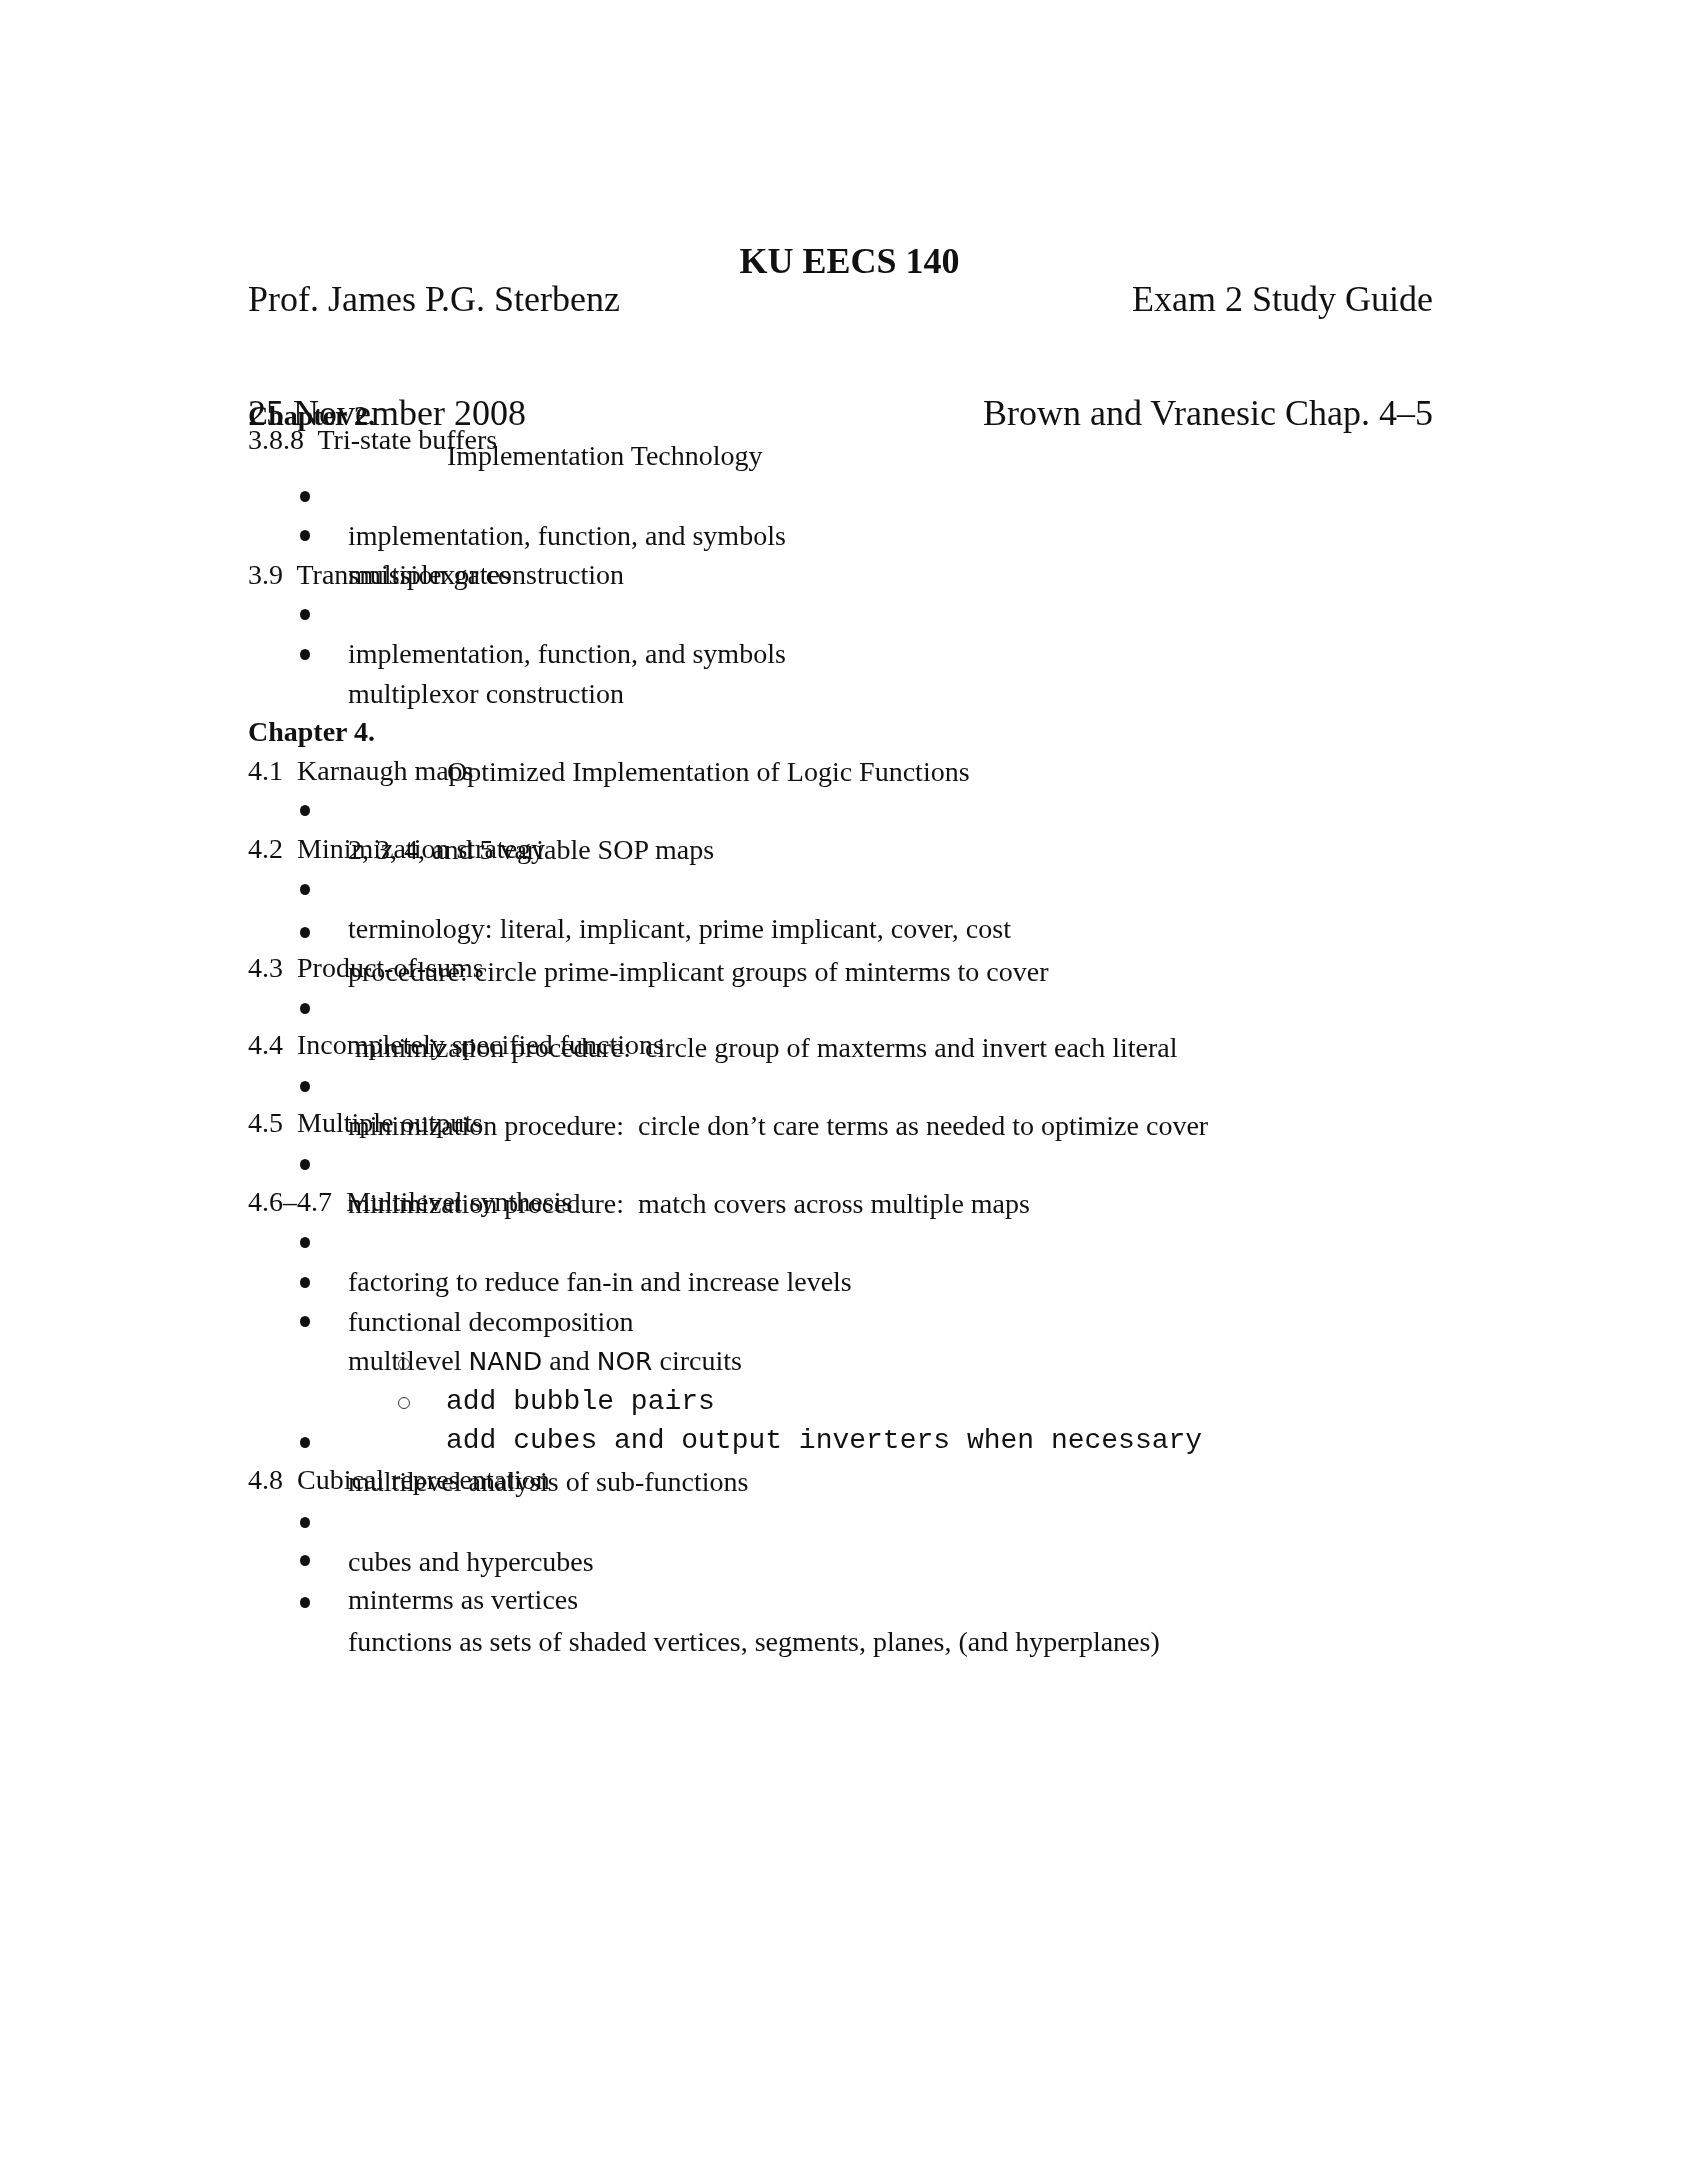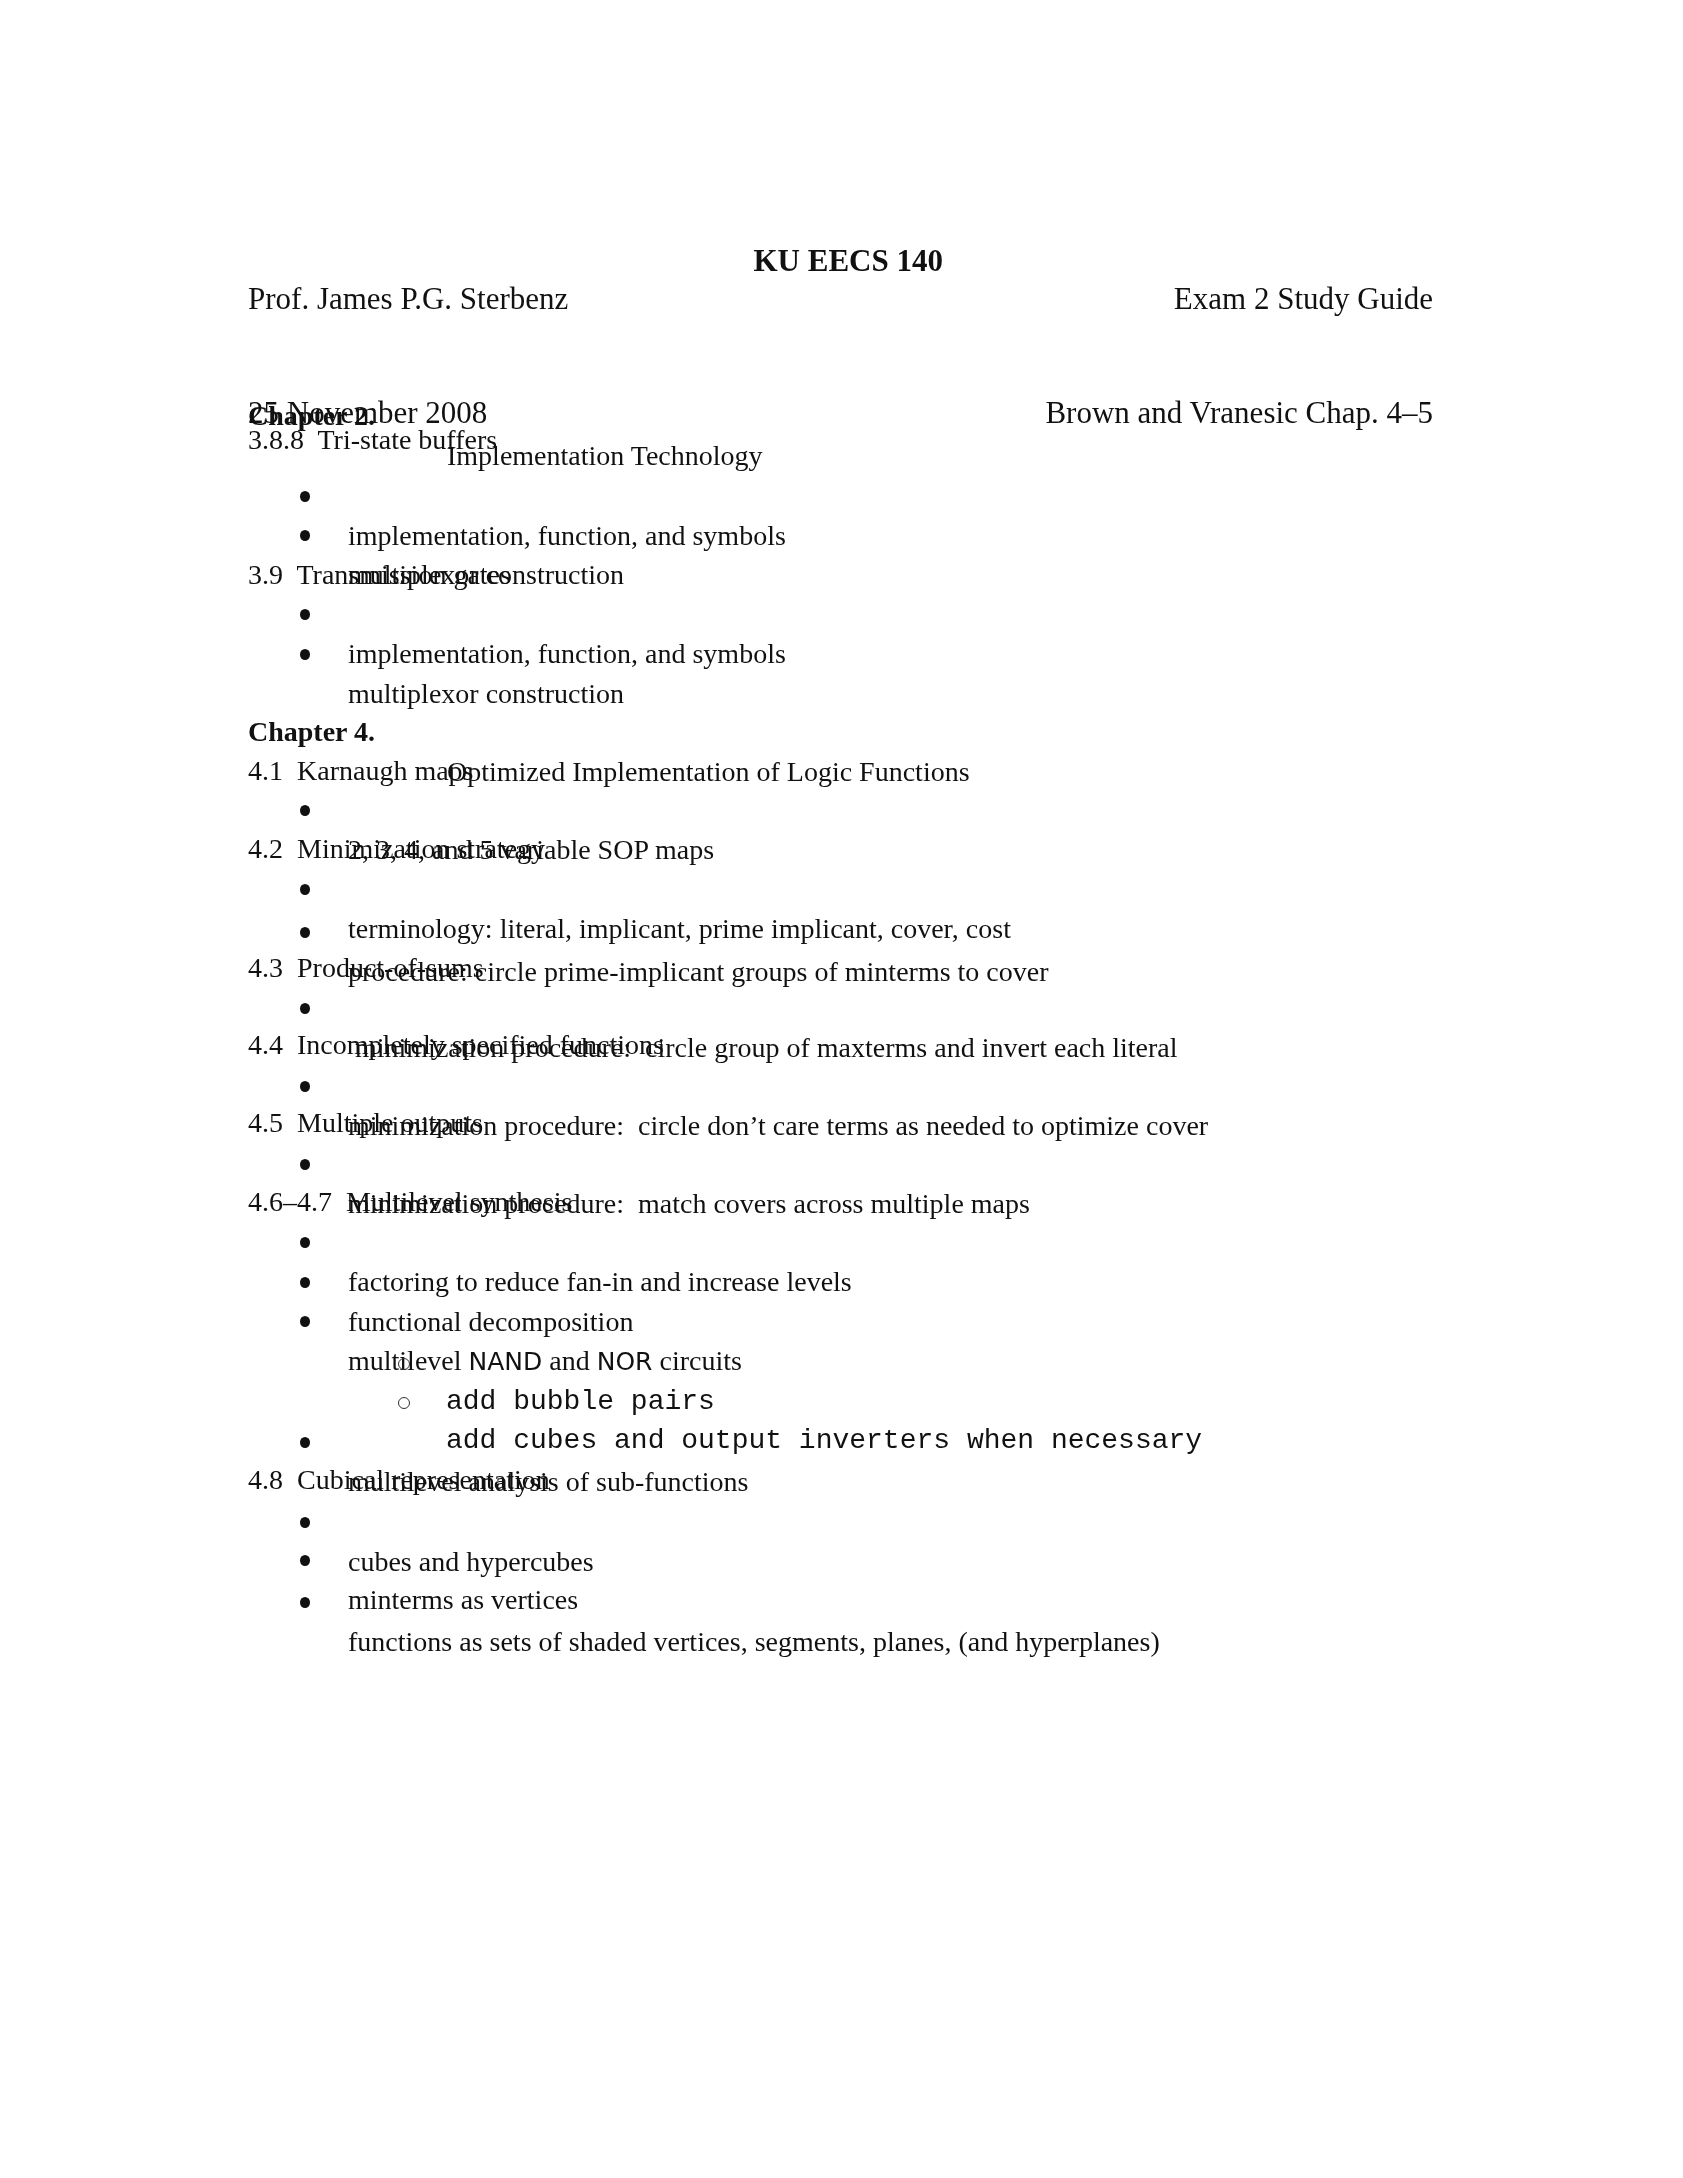--- a/index.html
+++ b/index.html
@@ -1,20 +1,20 @@
 <!DOCTYPE html>
 <html><head>
 <meta charset="utf-8">
 <style>
   html, body { margin: 0; padding: 0; background: #ffffff; }
   body { width: 1683px; height: 2178px; position: relative; overflow: hidden;
          font-family: "Liberation Serif", "DejaVu Serif", serif; color: #111; }
   .line { position: absolute; left: 0; height: 40px; font-size: 28px; line-height: 40px;
           white-space: pre; }
-  .hdr { position: absolute; font-size: 31px; line-height: 38px; white-space: pre; }
+  .hdr { position: absolute; font-size: 36px; line-height: 38px; white-space: pre; }
   .hdr-left { left: 248px; top: 204px; }
   .hdr-center { left: 0; width: 1683px; top: 204px; text-align: center; font-weight: bold; }
   .hdr-center span { position: relative; left: -1px; }
   .hdr-right { right: 250px; top: 204px; text-align: right; }
   .chap-label { position: absolute; left: 248px; font-weight: bold; }
   .chap-title { position: absolute; left: 447px; }
   .sec { position: absolute; left: 248px; }
   .bullet { position: absolute; left: 297px; width: 16px; text-align: center; }
   .bullet-dot { display: inline-block; width: 10px; height: 11px; border-radius: 50%; background: #111;
                 position: relative; top: -3px; }

